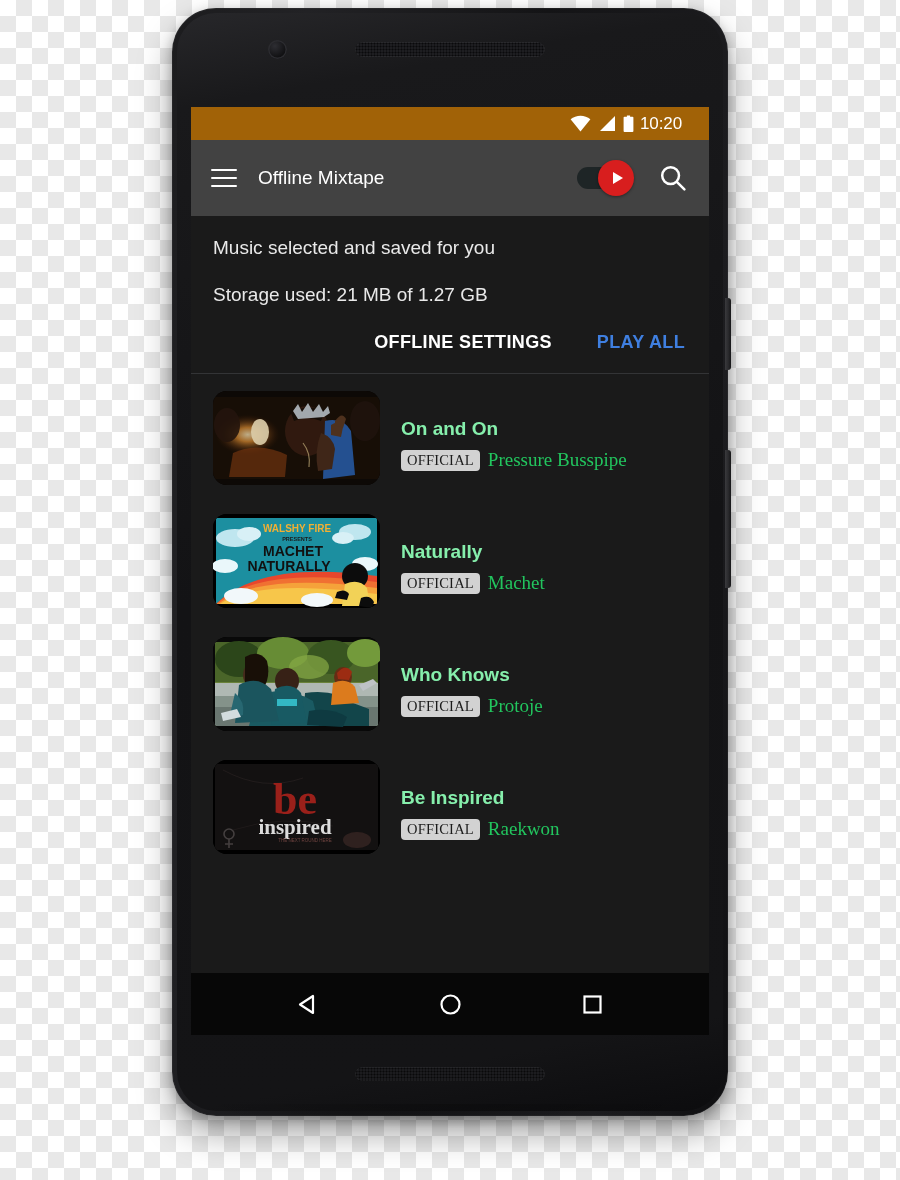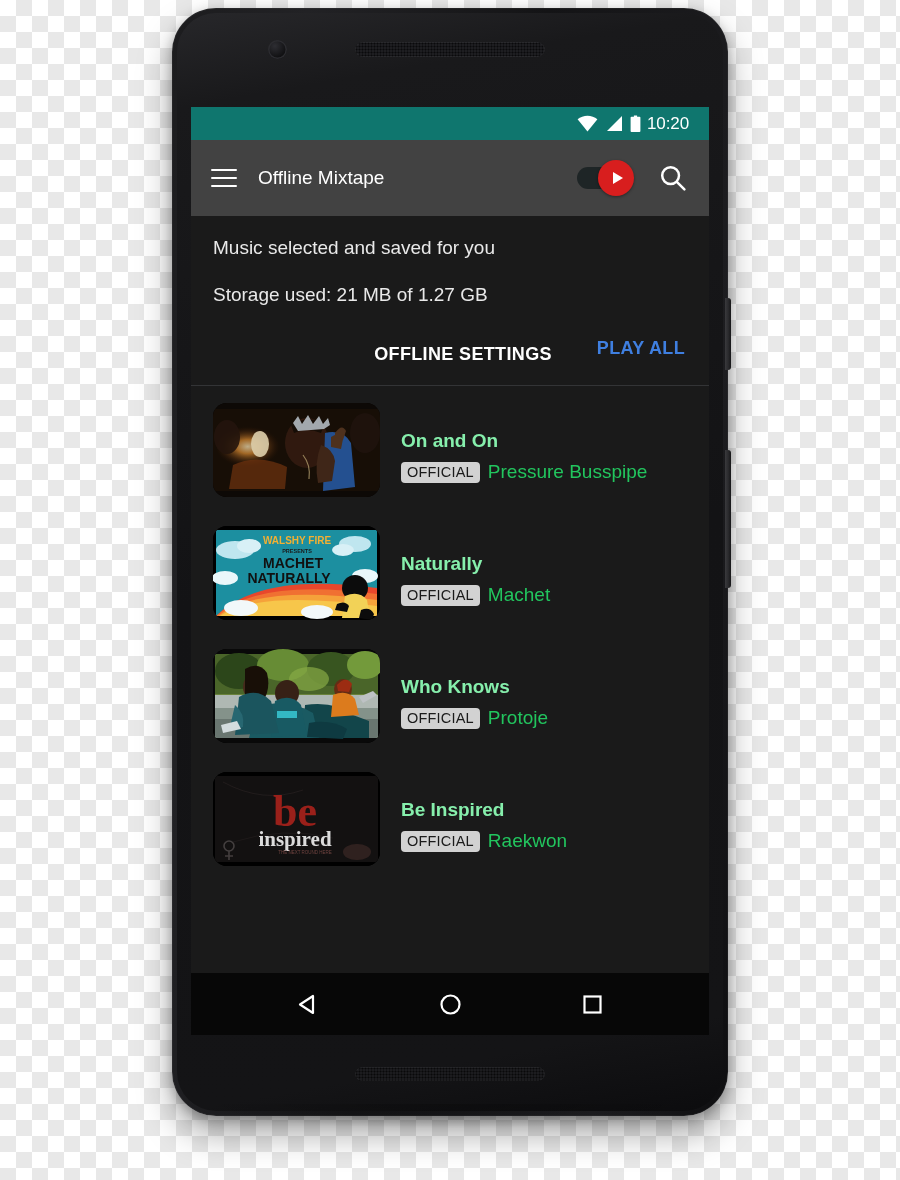--- a/index.html
+++ b/index.html
@@ -89,25 +89,25 @@
     top: 99px;
     width: 518px;
     height: 928px;
     background: #1a1a1a;
     overflow: hidden;
   }
 
   
   #status-bar {
     height: 33px;
-    background: #0f766e;
+    background: #a16207;
     display: flex;
     align-items: center;
     justify-content: flex-end;
-    padding-right: 20px;
+    padding-right: 27px;
     gap: 7px;
   }
   #status-bar .sb-icon { display: block; }
   #status-clock {
     color: #fff;
     font-size: 17px;
     letter-spacing: -0.1px;
     line-height: 1;
     margin-left: -1px;
   }
@@ -193,21 +193,21 @@
   }
   .action-button {
     font-size: 18px;
     font-weight: bold;
     letter-spacing: 0.35px;
     white-space: nowrap;
     cursor: pointer;
     background: none; border: none;
     font-family: inherit;
   }
-  #offline-settings-button { color: #ffffff; margin-top: 12px; }
+  #offline-settings-button { color: #ffffff; }
   #play-all-button { color: #3f7fe0; }
 
   
   #video-list { background: #1a1a1a; padding-top: 17px; }
   .video-item {
     display: flex;
     align-items: flex-start;
     padding: 0 16px 0 22px;
     margin-bottom: 29px;
     cursor: pointer;
@@ -230,20 +230,21 @@
     color: #86efac;
     font-size: 19px;
     font-weight: bold;
     margin-bottom: 9px;
     white-space: nowrap;
   }
   .video-byline {
     display: flex;
     align-items: center;
     gap: 8px;
+    font-family: Liberation Serif, serif;
   }
   .official-badge {
     background: #d2d2d2;
     color: #1b1b1b;
     font-size: 14.5px;
     letter-spacing: 0.2px;
     padding: 2.5px 6px 3.5px;
     border-radius: 4px;
     line-height: 1;
     white-space: nowrap;

